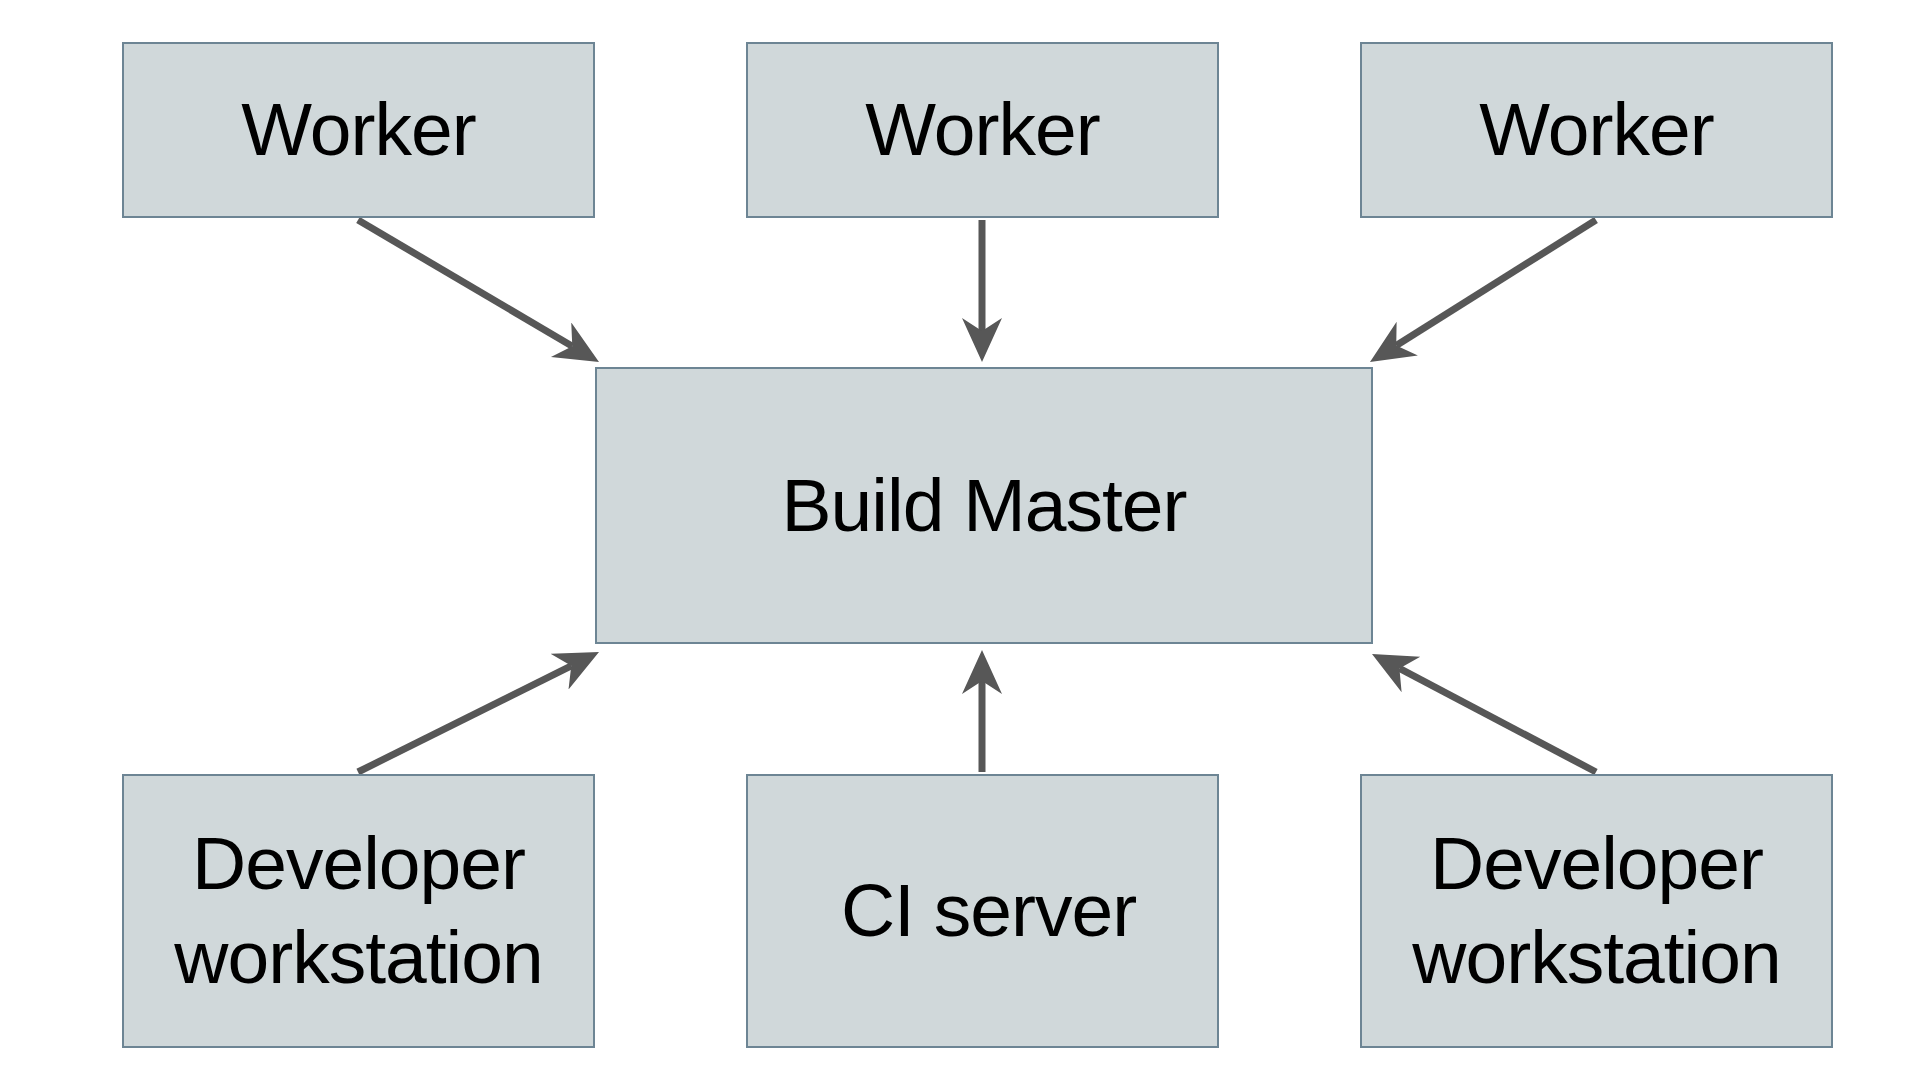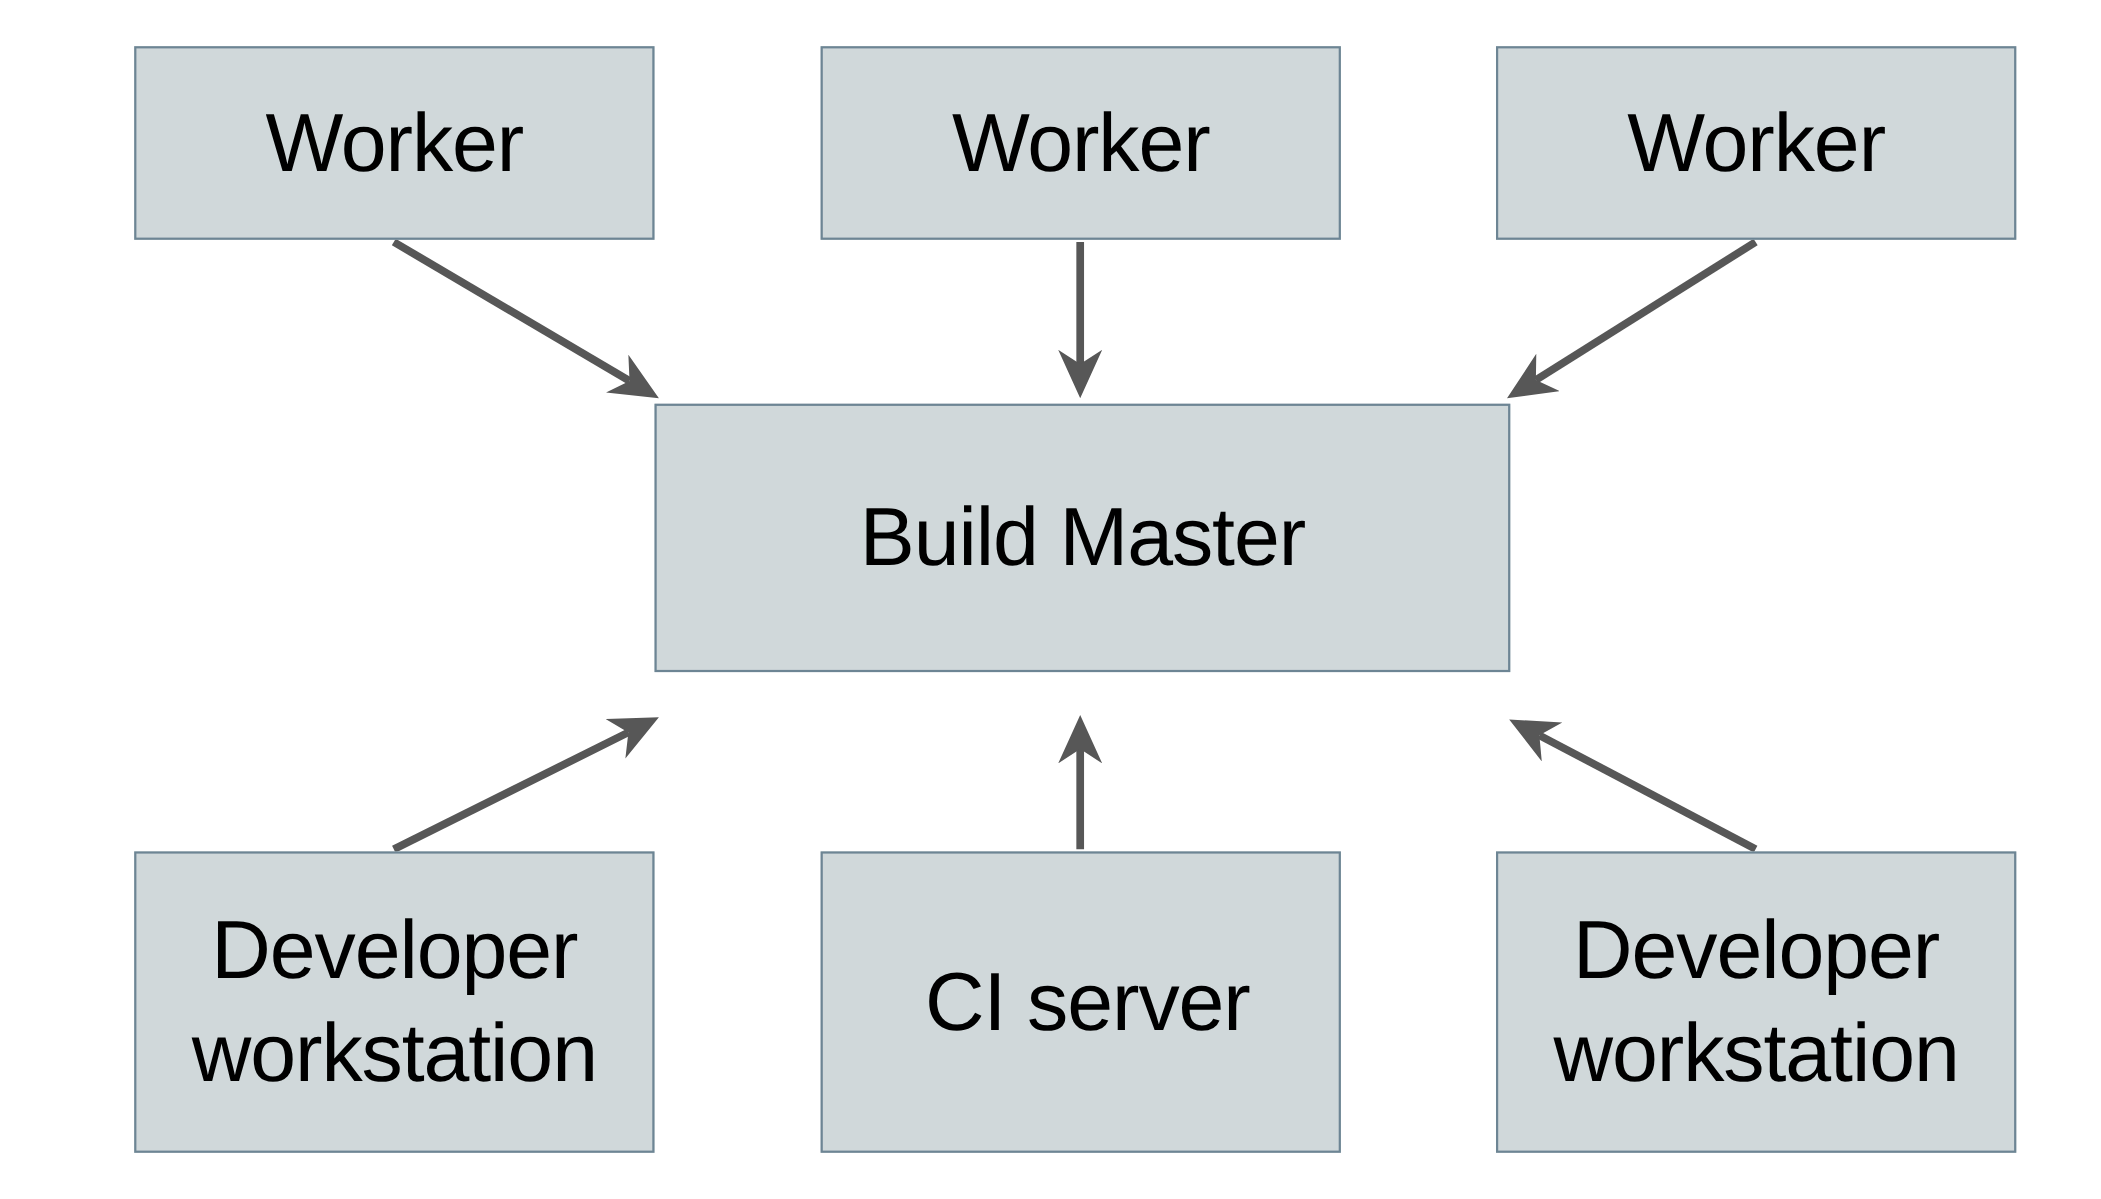--- a/index.html
+++ b/index.html
@@ -70,21 +70,21 @@
   <div id="node-layer">
       <div class="node" style="left: 122px; top: 42px; width: 473px; height: 176px; background: rgb(208, 216, 218); border-color: rgb(109, 133, 148);">
         <div class="node-label" style="color: rgb(0, 0, 0);">Worker</div>
       </div>
       <div class="node" style="left: 746px; top: 42px; width: 473px; height: 176px; background: rgb(208, 216, 218); border-color: rgb(109, 133, 148);">
         <div class="node-label" style="color: rgb(0, 0, 0);">Worker</div>
       </div>
       <div class="node" style="left: 1360px; top: 42px; width: 473px; height: 176px; background: rgb(208, 216, 218); border-color: rgb(109, 133, 148);">
         <div class="node-label" style="color: rgb(0, 0, 0);">Worker</div>
       </div>
-      <div class="node" style="left: 595px; top: 367px; width: 778px; height: 244px; background: rgb(208, 216, 218); border-color: rgb(109, 133, 148);">
+      <div class="node" style="left: 595px; top: 367px; width: 778px; height: 277px; background: rgb(208, 216, 218); border-color: rgb(109, 133, 148);">
         <div class="node-label" style="color: rgb(0, 0, 0);">Build Master</div>
       </div>
       <div class="node" style="left: 122px; top: 774px; width: 473px; height: 274px; background: rgb(208, 216, 218); border-color: rgb(109, 133, 148);">
         <div class="node-label" style="color: rgb(0, 0, 0);">Developer workstation</div>
       </div>
       <div class="node" style="left: 746px; top: 774px; width: 473px; height: 274px; background: rgb(208, 216, 218); border-color: rgb(109, 133, 148); padding-left: 12px;">
         <div class="node-label" style="color: rgb(0, 0, 0);">CI server</div>
       </div>
       <div class="node" style="left: 1360px; top: 774px; width: 473px; height: 274px; background: rgb(208, 216, 218); border-color: rgb(109, 133, 148);">
         <div class="node-label" style="color: rgb(0, 0, 0);">Developer workstation</div>

